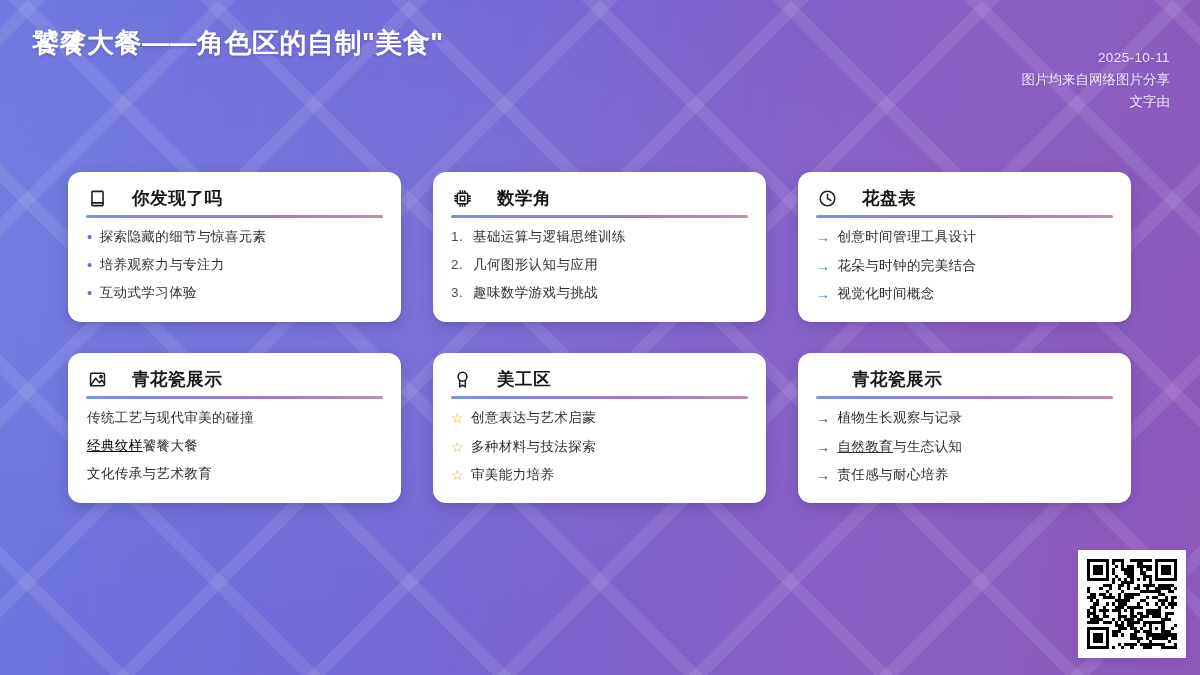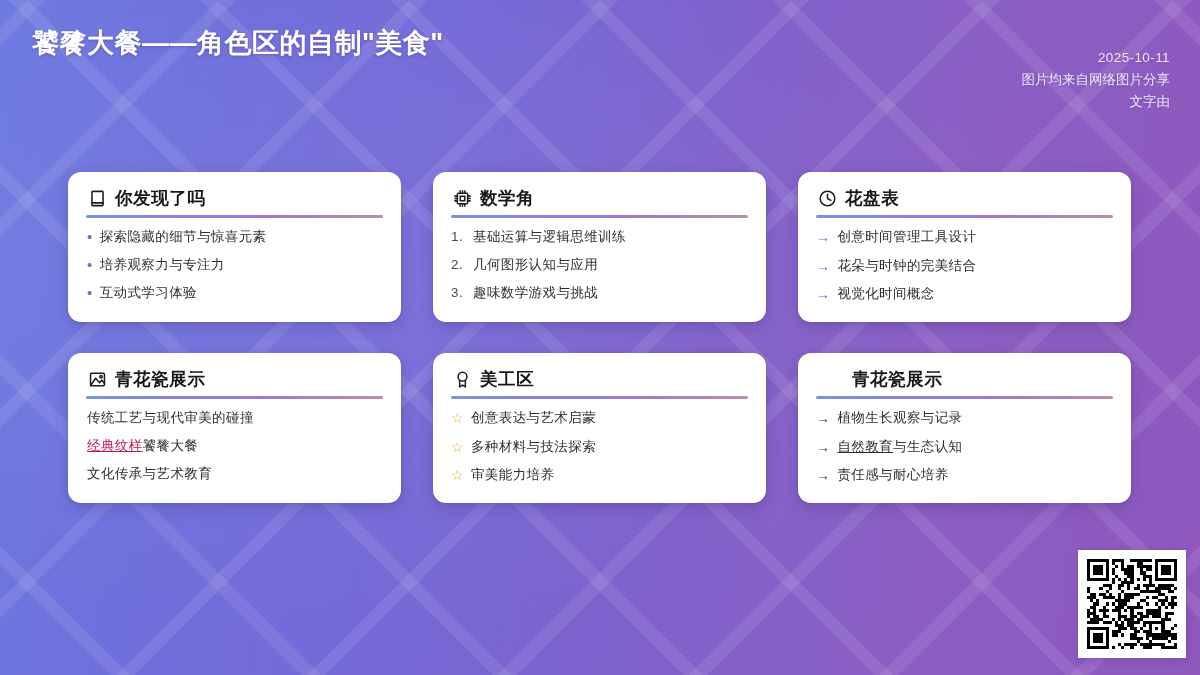--- a/index.html
+++ b/index.html
@@ -84,21 +84,21 @@
   }
   .card {
     background:#ffffff;
     border-radius:13px;
     padding:17px 18px 12px 18px;
     box-shadow:0 5px 16px rgba(52,30,96,0.20), 0 1px 3px rgba(52,30,96,0.12);
     overflow:hidden;
     display:flex; flex-direction:column;
   }
   .card-head {
-    display:flex; align-items:center; gap:8px;
+    display:flex; align-items:center; gap:25px;
     padding-left:2px;
   }
   .card-head.indent { padding-left:36px; }
   .card-icon {
     width:19px; height:19px;
     display:inline-flex; align-items:center; justify-content:center;
     flex:0 0 auto; color:#1d1d23;
   }
   .card-icon svg { display:block; }
   .card-title {
@@ -124,21 +124,21 @@
   }
   .li .tx { flex:1 1 auto; }
 
   .mk.dot      { color:#8a63c4; font-size:15px; line-height:1.2; padding-left:1px; }
   .mk.num      { color:#4a4a55; font-size:13.5px; min-width:15px; }
   .mk.arrowb   { color:#3f76de; font-size:14px; font-weight:700; }
   .mk.arrowg   { color:#3a3a44; font-size:14px; }
   .mk.star     { color:#e2ab20; font-size:14px; }
 
   .li.plain { padding-left:1px; }
-  .link-blue { color:#be185d; text-decoration:underline; }
+  .link-blue { color:#000000; text-decoration:underline; }
   .ul-dark   { color:#2e2e36; text-decoration:underline; }
 
   
   .qr-wrap {
     position:absolute; right:14px; bottom:17px;
     width:108px; height:108px;
     background:#ffffff; padding:9px;
     z-index:5;
     box-shadow:0 2px 8px rgba(40,20,80,0.18);
   }

